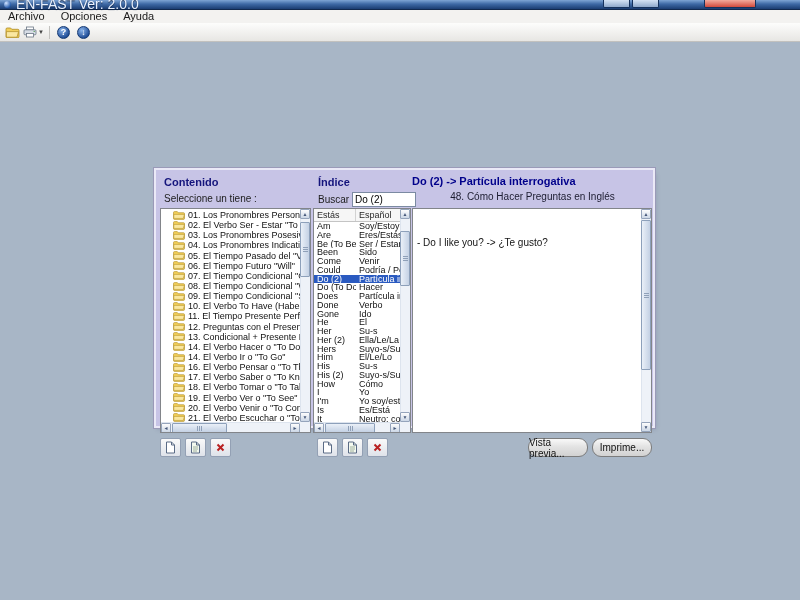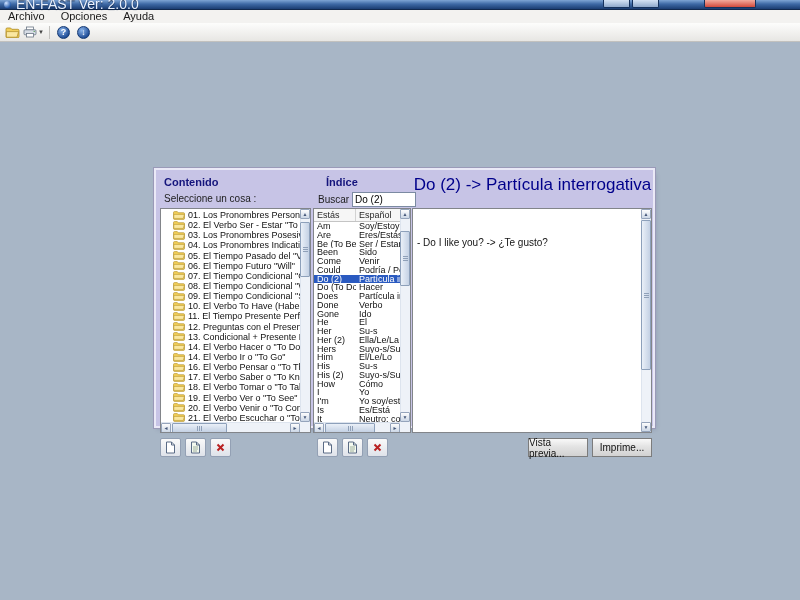--- a/index.html
+++ b/index.html
@@ -39,22 +39,22 @@
     background:radial-gradient(circle at 35% 30%,#8ab4ea,#1c4a94 75%);
     border:1px solid #163a74;box-sizing:border-box}
 
   
   .panel{position:absolute;left:156px;top:170px;width:497px;height:256px;
     background:#c7c4e6;
     box-shadow:0 0 0 2px #eae9f7,0 0 0 3px #9a9ab8,2px 3px 5px rgba(40,40,80,.25);
     z-index:3}
   .hdr{position:absolute;font-weight:bold;font-size:11px;color:#14147c;white-space:nowrap}
   .sub{position:absolute;font-size:10px;color:#1c1c1c;white-space:nowrap}
-  .detail-title{position:absolute;left:256px;width:241px;top:5px;text-align:center;
-    font-weight:normal;font-size:17px;color:#00008b;white-space:nowrap;overflow:hidden}
+  .detail-title{position:absolute;left:256px;width:241px;top:5px;text-align:left;
+    font-weight:bold;font-size:11px;color:#00008b;white-space:nowrap;overflow:hidden}
   .detail-sub{position:absolute;left:256px;width:241px;top:21px;text-align:center;
     font-size:10px;color:#1c1c30;white-space:nowrap;overflow:hidden}
   .search-box{position:absolute;left:196px;top:22px;width:58px;height:13px;
     border:1px solid #7b8aa2;font-size:10px;font-family:"Liberation Sans",sans-serif;
     padding:0 2px;background:#fff}
 
   
   .wbox{position:absolute;background:#fff;border:1px solid #82858a;box-sizing:border-box;
     overflow:hidden}
   .topics-box{left:4px;top:38px;width:151px;height:225px}
@@ -103,21 +103,21 @@
   .grip-v{width:5px;height:5px;
     background:repeating-linear-gradient(90deg,#8fa0b8 0,#8fa0b8 1px,transparent 1px,transparent 2px)}
   .sb-corner{position:absolute;right:0;bottom:0;width:10px;height:10px;background:#eef2f8}
 
   
   .icon-btn{position:absolute;width:21px;height:19px;box-sizing:border-box;top:268px;
     background:linear-gradient(#fafafa,#dfe3ea);border:1px solid #93a0b4;border-radius:2px;
     display:flex;align-items:center;justify-content:center}
   .push-btn{position:absolute;top:268px;height:19px;box-sizing:border-box;
     background:linear-gradient(#f9f9f9,#e3e3e3 45%,#d2d2d2);border:1px solid #7c7c7c;
-    border-radius:0;font-size:10px;color:#111;display:flex;align-items:center;
+    border-radius:9px;font-size:10px;color:#111;display:flex;align-items:center;
     justify-content:center;font-family:"Liberation Sans",sans-serif}
 </style>
 </head>
 <body>
 
 <div class="titlebar">
   <span class="app-icon"></span>
   <span class="win-title">EN-FAST Ver: 2.0.0</span>
   <span class="wc wc-min"></span>
   <span class="wc wc-max"></span>
@@ -151,27 +151,28 @@
     <span class="circle-ico">?</span>
   </span>
   <span class="tbtn">
     <span class="circle-ico">↓</span>
   </span>
 </div>
 
 <div class="panel">
 
   <span class="hdr" style="left:8px;top:6px">Contenido</span>
-  <span class="sub" style="left:8px;top:23px">Seleccione un cosa :</span>
-
-  <span class="hdr" style="left:170px;top:6px">Índice</span>
+  <span class="sub" style="left:8px;top:23px">Seleccione un tiene :</span>
+
+  <span class="hdr" style="left:162px;top:6px">Índice</span>
   <span class="sub" style="left:162px;top:24px">Buscar :</span>
   <input class="search-box" type="text" value="Do (2)" style="">
 
   <div class="detail-title">Do (2) -&gt; Partícula interrogativa</div>
+  <div class="detail-sub">48. Cómo Hacer Preguntas en Inglés</div>
 
   <div class="wbox topics-box">
     <div class="topics-list" id="topics">
         <div class="topic-item">
           <span style="display:flex">
             <svg width="12" height="9" viewBox="0 0 12 9">
               <path d="M.5 1.6 Q.5.6 1.5.6 h2.8 l1 1.1 h5.2 q1 0 1 1 v4.7 q0 1 -1 1 H1.5 q-1 0 -1 -1 z" fill="#f2cf5a" stroke="#ad8a22" stroke-width="0.6"></path>
               <path d="M.8 3.4 h10.6 l-1.1 4 H.8 z" fill="#fae7a0" stroke="#ad8a22" stroke-width="0.5"></path>
             </svg>
           </span>

